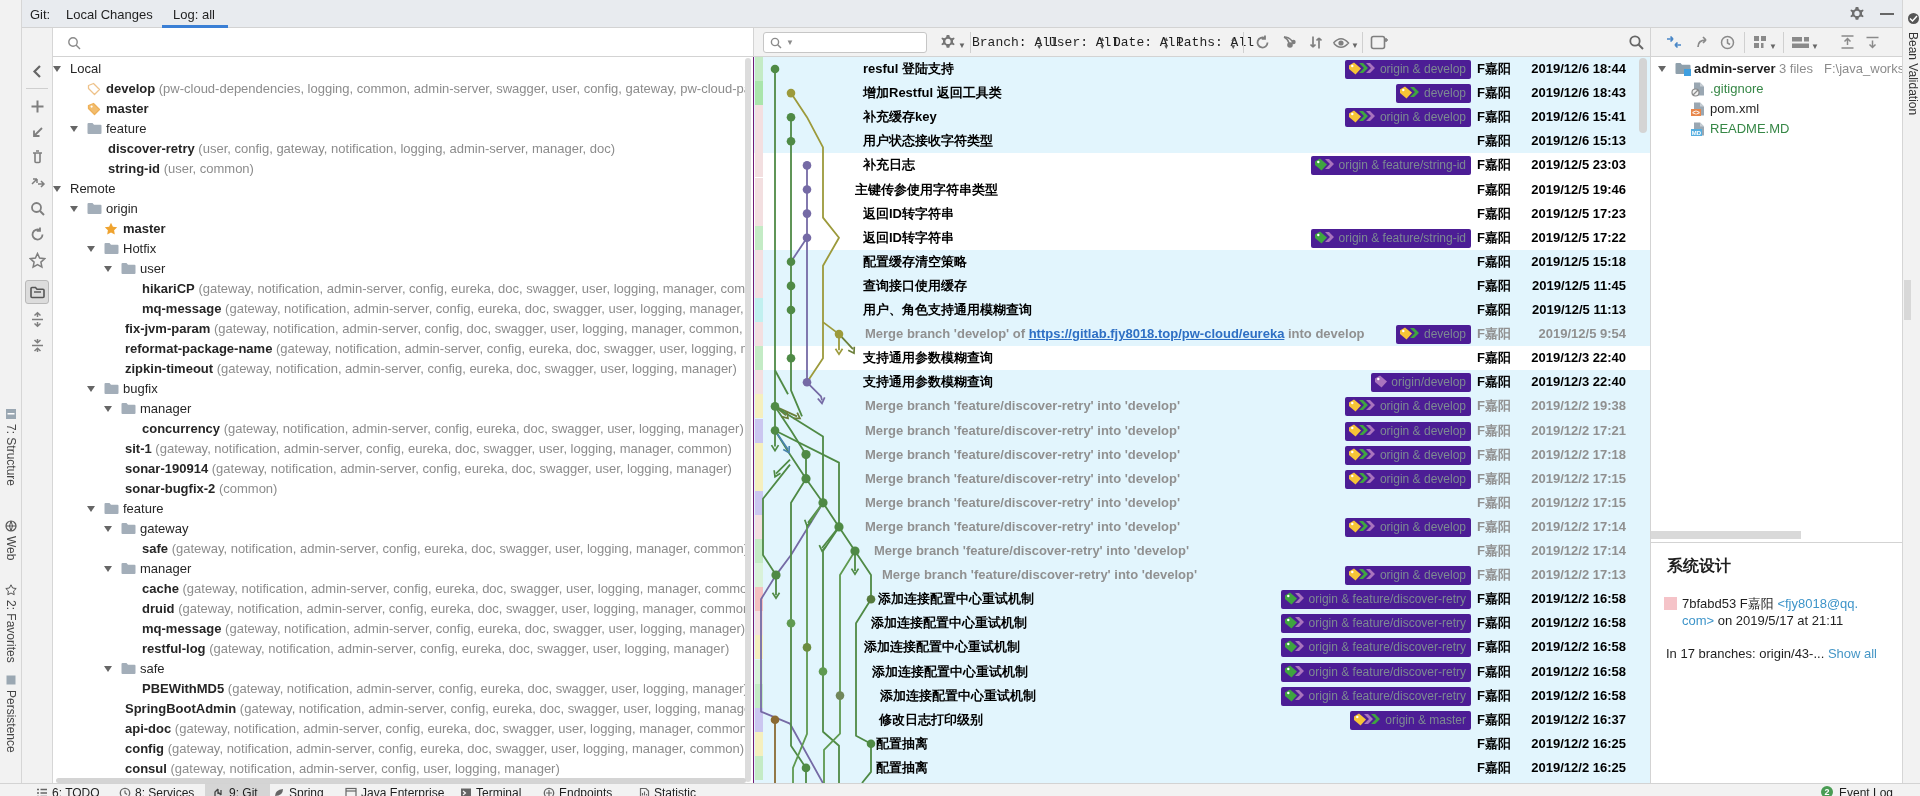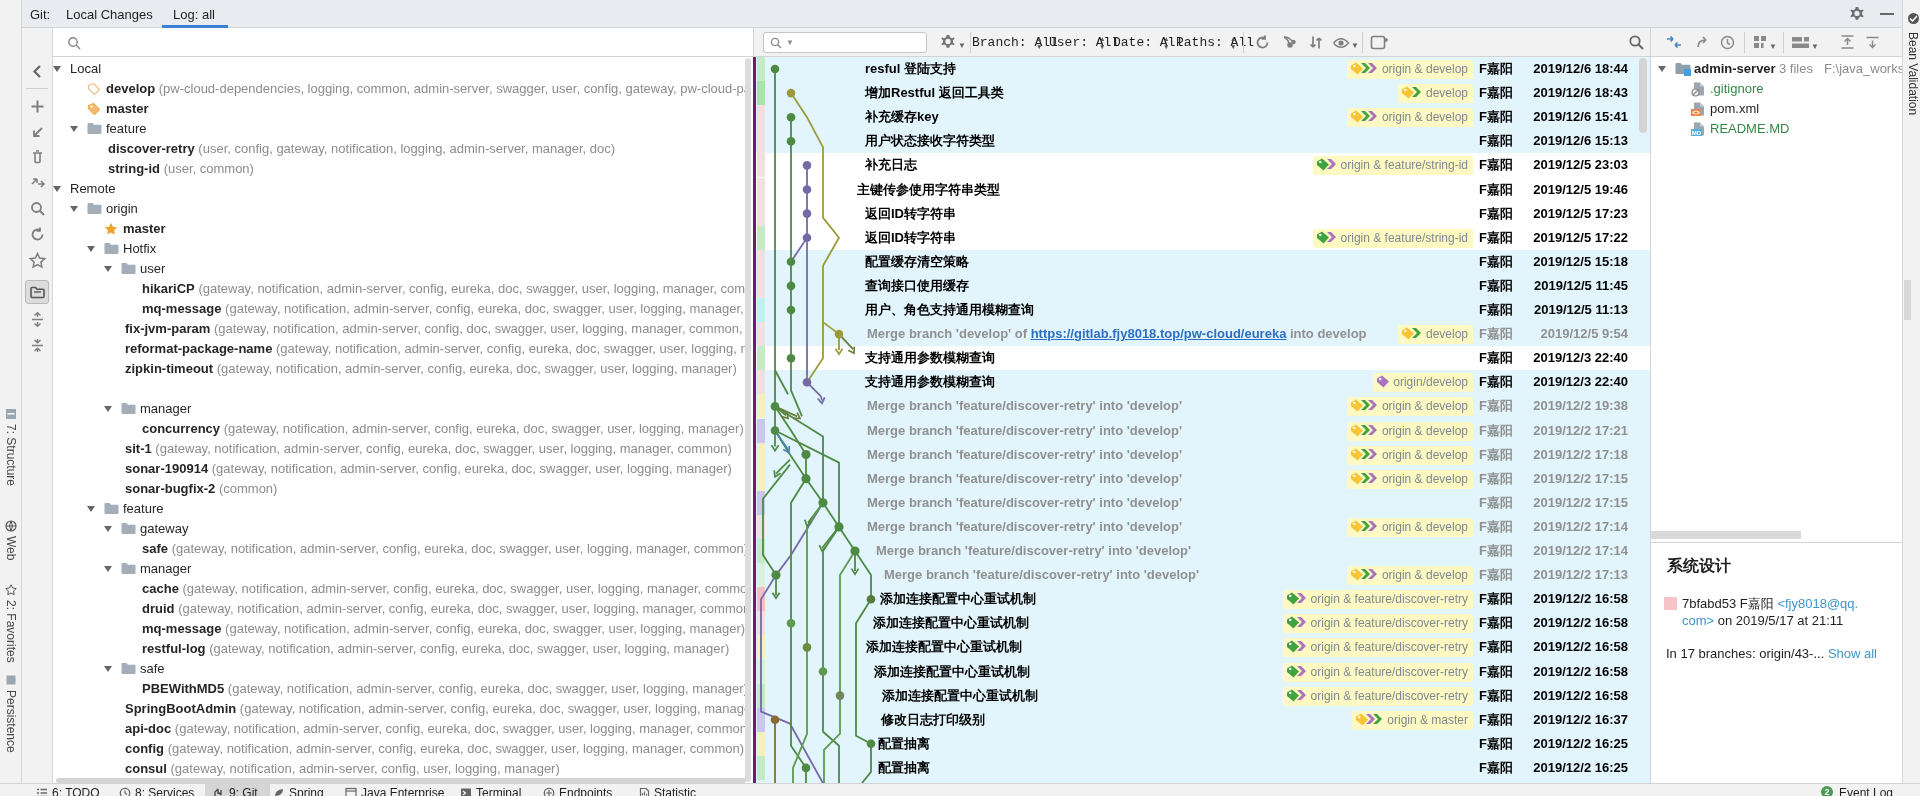--- a/index.html
+++ b/index.html
@@ -18,30 +18,30 @@
 .trow { position:absolute; height:20px; line-height:20px; white-space:nowrap; font-size:13px; color:#262626; width:900px; }
 .trow .g { color:#8c8c8c; }
 .trow b { font-weight:700; }
 .tri { display:inline-block; width:0; height:0; border-left:4.5px solid transparent; border-right:4.5px solid transparent; border-top:6px solid #666; line-height:0; }
 #lvsb { left:745px; top:58px; width:6px; height:724px; background:#dcdcdc; border-radius:3px; }
 #lhsb { left:56px; top:778px; width:690px; height:5px; background:#d4d4d4; border-radius:3px; }
 #mtoolbar { left:753px; top:28px; width:897px; height:29px; background:#f2f2f2; border-bottom:1px solid #d3d3d3; border-left:1px solid #d3d3d3; }
 #msearch { position:absolute; left:9px; top:4px; width:164px; height:21px; background:#fff; border:1px solid #c6c6c6; border-radius:3px; }
 .mtxt { position:absolute; top:7px; font-size:13px; color:#1f1f1f; white-space:nowrap;font-family:Liberation Mono, monospace; }
 .msep { position:absolute; top:4px; width:1px; height:21px; background:#d0d0d0; }
-#clist { left:753px; top:57px; width:897px; height:726px; background:#e2f5fd; overflow:hidden; border-left:3px solid #701a75; }
+#clist { left:753px; top:57px; width:897px; height:726px; background:#e2f5fd; overflow:hidden; border-left:1px solid #701a75; }
 .crow { position:absolute; left:0; width:897px; }
 .crow.wt { background:#fff; }
 .stripe { position:absolute; left:1px; width:8px; top:0; height:100%; }
 .cmsg { position:absolute; top:0; height:100%; line-height:24.1px; white-space:nowrap; font-size:13px; font-weight:700; color:#000; }
 .cmsg.mg { font-weight:700; color:#909090; }
 .cauth { position:absolute; left:723px; top:0; height:100%; line-height:24.1px; font-size:13px; font-weight:700; color:#000; }
 .cdate { position:absolute; right:25px; top:0; height:100%; line-height:24.1px; font-size:13px; font-weight:700; color:#000; text-align:right; }
 .gray { color:#909090 !important; }
-.chip { position:absolute; right:180px; top:3px; height:19px; line-height:18px; background:#fef9c3; border-radius:2px; padding:0 5px 0 3px; font-size:12px; color:#7d8a92; white-space:nowrap; }
+.chip { position:absolute; right:180px; top:3px; height:19px; line-height:18px; background:#4c1d95; border-radius:2px; padding:0 5px 0 3px; font-size:12px; color:#7d8a92; white-space:nowrap; }
 .chip svg { vertical-align:-3px; margin-right:2px; }
 #cvsb { left:1639px; top:58px; width:8px; height:75px; background:#d4d4d4; border-radius:4px; }
 #rtoolbar { left:1650px; top:28px; width:252px; height:29px; background:#f2f2f2; border-bottom:1px solid #d3d3d3; border-left:1px solid #d3d3d3; }
 #rtree { left:1650px; top:57px; width:252px; height:485px; background:#fff; border-left:1px solid #d3d3d3; overflow:hidden; }
 .rrow { position:absolute; height:20px; line-height:20px; white-space:nowrap; font-size:13px; }
 #rhsb { left:1651px; top:531px; width:150px; height:8px; background:#d9d9d9; }
 #rdetail { left:1650px; top:542px; width:252px; height:241px; background:#fff; border-left:1px solid #d3d3d3; border-top:1px solid #d3d3d3; overflow:hidden; }
 #rightstrip { left:1902px; top:0; width:18px; height:796px; background:#f2f2f2; border-left:1px solid #d6d6d6; }
 #statusbar { left:0; top:783px; width:1920px; height:13px; background:#f2f2f2; border-top:1px solid #d3d3d3; overflow:hidden; }
 .sitem { position:absolute; top:2px; font-size:12px; color:#1f1f1f; white-space:nowrap; }
@@ -194,20 +194,27 @@
       <span style="position:absolute;left:89px;top:0"><b>mq-message</b> <span class="g">(gateway, notification, admin-server, config, eureka, doc, swagger, user, logging, manager, common)</span></span>
     </div>
 <div class="trow" style="top:262px">
       <span style="position:absolute;left:72px;top:0"><b>fix-jvm-param</b> <span class="g">(gateway, notification, admin-server, config, doc, swagger, user, logging, manager, common, pw-cloud-dependencies)</span></span>
     </div>
 <div class="trow" style="top:282px">
       <span style="position:absolute;left:72px;top:0"><b>reformat-package-name</b> <span class="g">(gateway, notification, admin-server, config, eureka, doc, swagger, user, logging, manager)</span></span>
     </div>
 <div class="trow" style="top:302px">
       <span style="position:absolute;left:72px;top:0"><b>zipkin-timeout</b> <span class="g">(gateway, notification, admin-server, config, eureka, doc, swagger, user, logging, manager)</span></span>
+    </div>
+<div class="trow" style="top:322px">
+      <span style="position:absolute;left:34px;top:7px;line-height:0"><span class="tri"></span></span>
+      <span style="position:absolute;left:51px;top:3px;line-height:0"><svg width="15" height="13" viewBox="0 0 15 13" style="vertical-align:-2px">
+          <path d="M0.5 2 Q0.5 1 1.5 1 L5.5 1 L7 2.8 L13.5 2.8 Q14.5 2.8 14.5 3.8 L14.5 11 Q14.5 12 13.5 12 L1.5 12 Q0.5 12 0.5 11 Z" fill="#a3aeb9"></path>
+        </svg></span>
+      <span style="position:absolute;left:70px;top:0">bugfix</span>
     </div>
 <div class="trow" style="top:342px">
       <span style="position:absolute;left:51px;top:7px;line-height:0"><span class="tri"></span></span>
       <span style="position:absolute;left:68px;top:3px;line-height:0"><svg width="15" height="13" viewBox="0 0 15 13" style="vertical-align:-2px">
           <path d="M0.5 2 Q0.5 1 1.5 1 L5.5 1 L7 2.8 L13.5 2.8 Q14.5 2.8 14.5 3.8 L14.5 11 Q14.5 12 13.5 12 L1.5 12 Q0.5 12 0.5 11 Z" fill="#a3aeb9"></path>
         </svg></span>
       <span style="position:absolute;left:87px;top:0">manager</span>
     </div>
 <div class="trow" style="top:362px">
       <span style="position:absolute;left:89px;top:0"><b>concurrency</b> <span class="g">(gateway, notification, admin-server, config, eureka, doc, swagger, user, logging, manager)</span></span>

